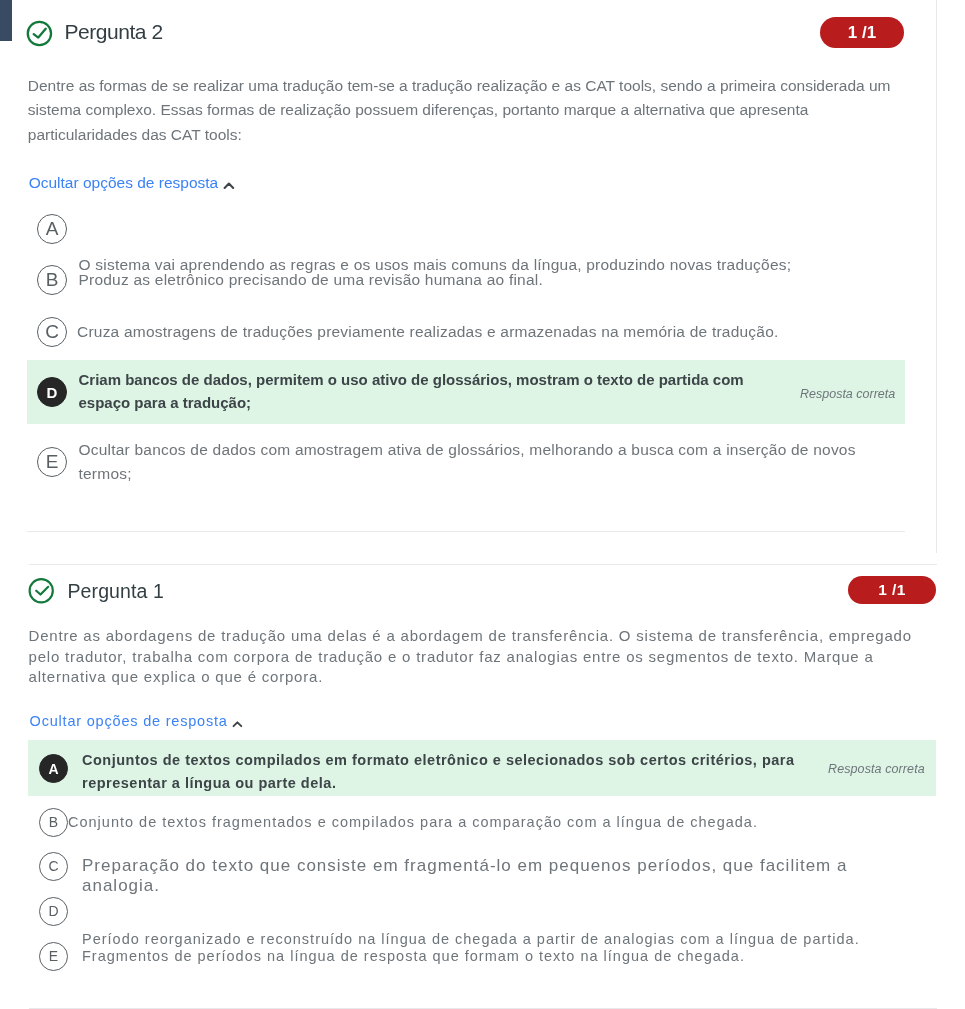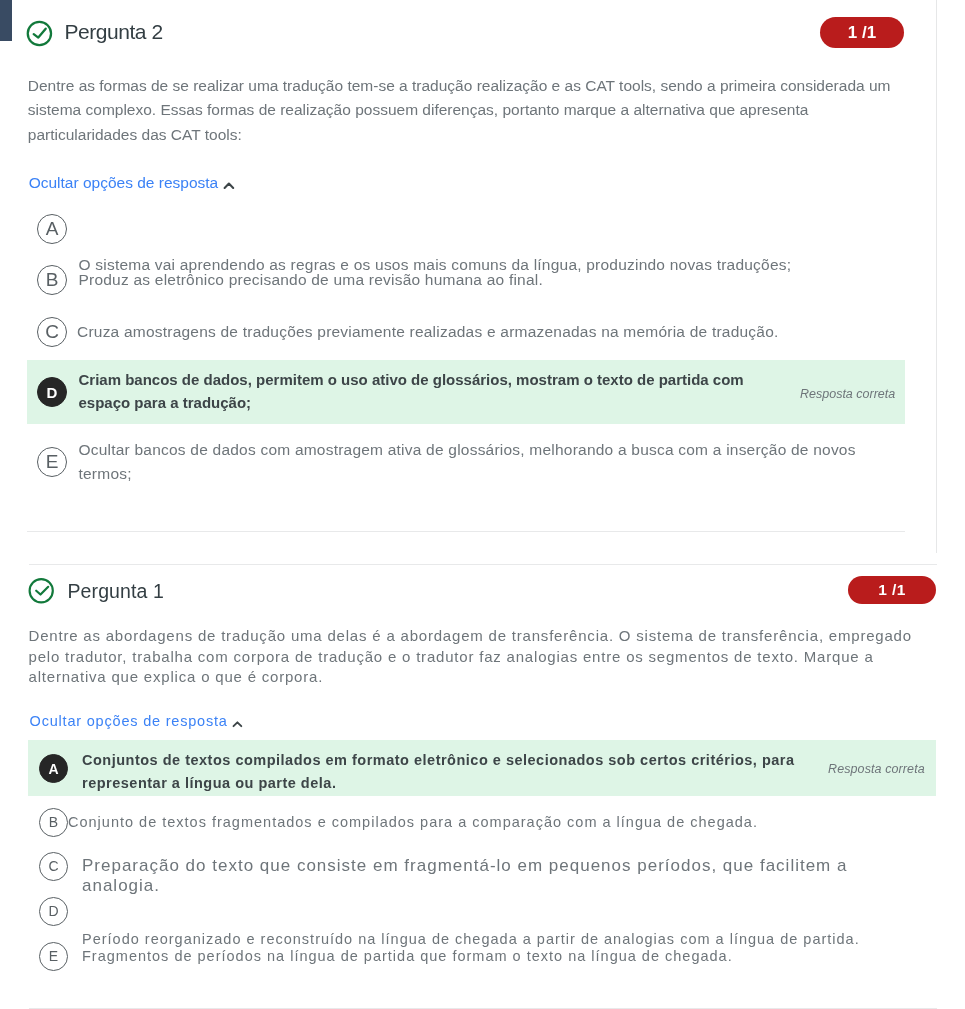--- a/index.html
+++ b/index.html
@@ -166,18 +166,18 @@
     <span class="badge" style="left:11px;top:5px;width:29px;height:29px;line-height:27px;font-size:14px;">
       <span>D</span>
     </span>
     <span class="otext" style="left:54px;top:9px;width:840px;font-size:14.5px;letter-spacing:1.0px;line-height:20.4px;margin-top:28px;">Período reorganizado e reconstruído na língua de chegada a partir de analogias com a língua de partida.</span>
   </div>
 
   <div class="optrow" style="left:28px;top:937px;width:908px;height:38px;">
     <span class="badge" style="left:11px;top:5px;width:29px;height:29px;line-height:27px;font-size:14px;">
       <span>E</span>
     </span>
-    <span class="otext" style="left:54px;top:9px;width:840px;font-size:14.5px;letter-spacing:1.0px;line-height:20.4px;">Fragmentos de períodos na língua de partida que formam o texto na língua de chegada.</span>
+    <span class="otext" style="left:54px;top:9px;width:840px;font-size:14.5px;letter-spacing:1.0px;line-height:20.4px;">Fragmentos de períodos na língua de resposta que formam o texto na língua de chegada.</span>
   </div>
 
   <div class="rule" style="left:28.6px;top:1008px;width:908px;"></div>
 
 </div>
 
 </body></html>

